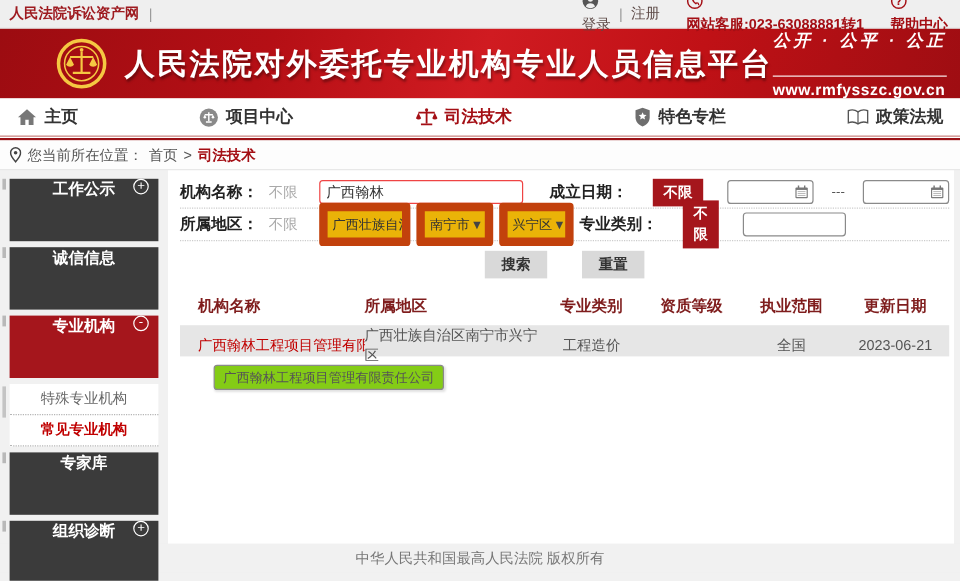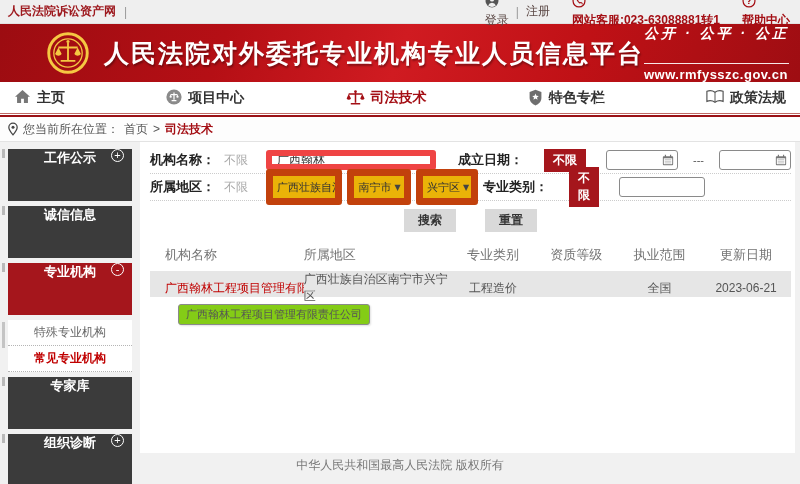--- a/index.html
+++ b/index.html
@@ -25,21 +25,21 @@
     margin-left:14px; text-shadow:1px 2px 2px rgba(0,0,0,.35); white-space:nowrap; }
   .banner-right { margin-left:auto; margin-right:14px; color:#fff; text-align:left; }
   .banner-slogan { font-size:14px; font-weight:bold; letter-spacing:3px;
     border-bottom:1px solid rgba(255,255,255,.9); padding-bottom:20px; margin-bottom:3px; white-space:nowrap;font-style:italic; }
   .banner-url { font-size:13px; font-weight:bold; letter-spacing:.5px; }
 
   
   .nav { height:32px; background:#fff; display:flex; align-items:center;
     justify-content:space-between; padding:0 14px; border-bottom:1px solid #c06b66; }
   .nav-underline { height:3px; background:linear-gradient(#fff 0 1px,#9a1115 1px 100%); }
-  .nav-item { display:inline-flex; align-items:flex-start; gap:6px; font-size:14px;
+  .nav-item { display:inline-flex; align-items:center; gap:6px; font-size:14px;
     font-weight:bold; color:#333; cursor:pointer; }
   .nav-item.active { color:#a40f15; }
 
   
   .crumb { height:25px; background:#fdfdfd; border-bottom:1px solid #e3e3e3;
     display:flex; align-items:center; gap:5px; padding:0 8px; font-size:12px; color:#555; }
   .crumb .cur { color:#a40f15; font-weight:bold; }
   .crumb .link { cursor:pointer; }
 
   
@@ -58,41 +58,41 @@
   .sb-sub::before { content:""; position:absolute; left:-6px; top:2px; width:3px; height:26px; background:#c4c4c4; }
   .sb-sub-item { height:26px; display:flex; align-items:center; justify-content:center;
     font-size:12px; color:#666; border-bottom:1px dotted #b5b5b5; cursor:pointer; }
   .sb-sub-item.active { color:#c00000; font-weight:bold; }
 
   
   .panel { flex:1; background:#fff; margin-left:8px; height:311px; padding:5px 4px 0 10px; overflow:hidden; }
   .form-row { display:flex; align-items:center; height:27px; border-bottom:1px dotted #ccc; font-size:13px; }
   .f-label { font-weight:bold; color:#222; width:74px; flex:0 0 auto; }
   .f-any { color:#a9a9a9; font-size:12px; width:42px; flex:0 0 auto; }
-  .f-input { width:170px; height:20px; border:6px solid #ef4444; border-radius:3px;
+  .f-input { width:170px; height:20px; border:1px solid #ef4444; border-radius:3px;
     font-size:12px; padding:0 5px; font-family:inherit; color:#333; }
   .sel { display:inline-flex; align-items:center; justify-content:space-between;
     border:7px solid #c2410c; border-radius:3px; height:36px; padding:0 4px; background:#eab308;
     font-size:11px; color:#333; white-space:nowrap; overflow:hidden; margin-right:5px; cursor:pointer; }
   .caret { font-family:"DejaVu Sans",sans-serif; font-size:8px; color:#444; margin-left:3px; }
   .right-group { margin-left:auto; display:flex; align-items:center;gap:12px; }
   .btn-any { background:#a5161c; color:#fff; font-size:12px; font-weight:bold;
     padding:3px 9px; margin-right:8px; cursor:pointer; }
   .date-field { position:relative; width:72px; height:20px; border:1px solid #8a8a8a; border-radius:3px;
     background:#fff; display:flex; align-items:center; justify-content:flex-end; padding-right:3px; flex:0 0 auto; }
   .dash { color:#555; font-size:11px; margin:0 3px; }
   .cat-input { width:86px; height:20px; border:1px solid #8a8a8a; border-radius:3px;
     font-size:12px; padding:0 5px; font-family:inherit; }
 
   .btn-row { display:flex; justify-content:center; gap:29px; margin:8px 0 7px; }
   .btn { background:#d9d9d9; border:none; color:#333; font-weight:bold; font-size:12px;
     padding:3px 14px; cursor:pointer; font-family:inherit; }
 
   .t-head, .t-row { display:grid; grid-template-columns:24% 23% 13% 13% 13% 14%; align-items:center; }
-  .t-head { height:32px; font-weight:normal; font-size:13px; color:#737373; }
+  .t-head { height:32px; font-weight:bold; font-size:13px; color:#7f1d1d; }
   .t-row { height:26px; background:#e6e6e6; font-size:12px; color:#555; }
   .c-name { padding-left:15px; text-align:left; overflow:hidden; white-space:nowrap; }
   .c-region { text-align:left; }
   .c-mid { text-align:center; }
   .t-row .c-name { color:#c00000; cursor:pointer; }
 
   .tooltip { display:inline-block; margin:7px 0 0 28px; border:1px solid #8a8a8a; border-radius:3px;
     background:#84cc16; padding:2px 7px; font-size:11px; color:#555; box-shadow:1px 1px 2px rgba(0,0,0,.12); }
 
   .footer { height:24px; display:flex; align-items:center; justify-content:center;

